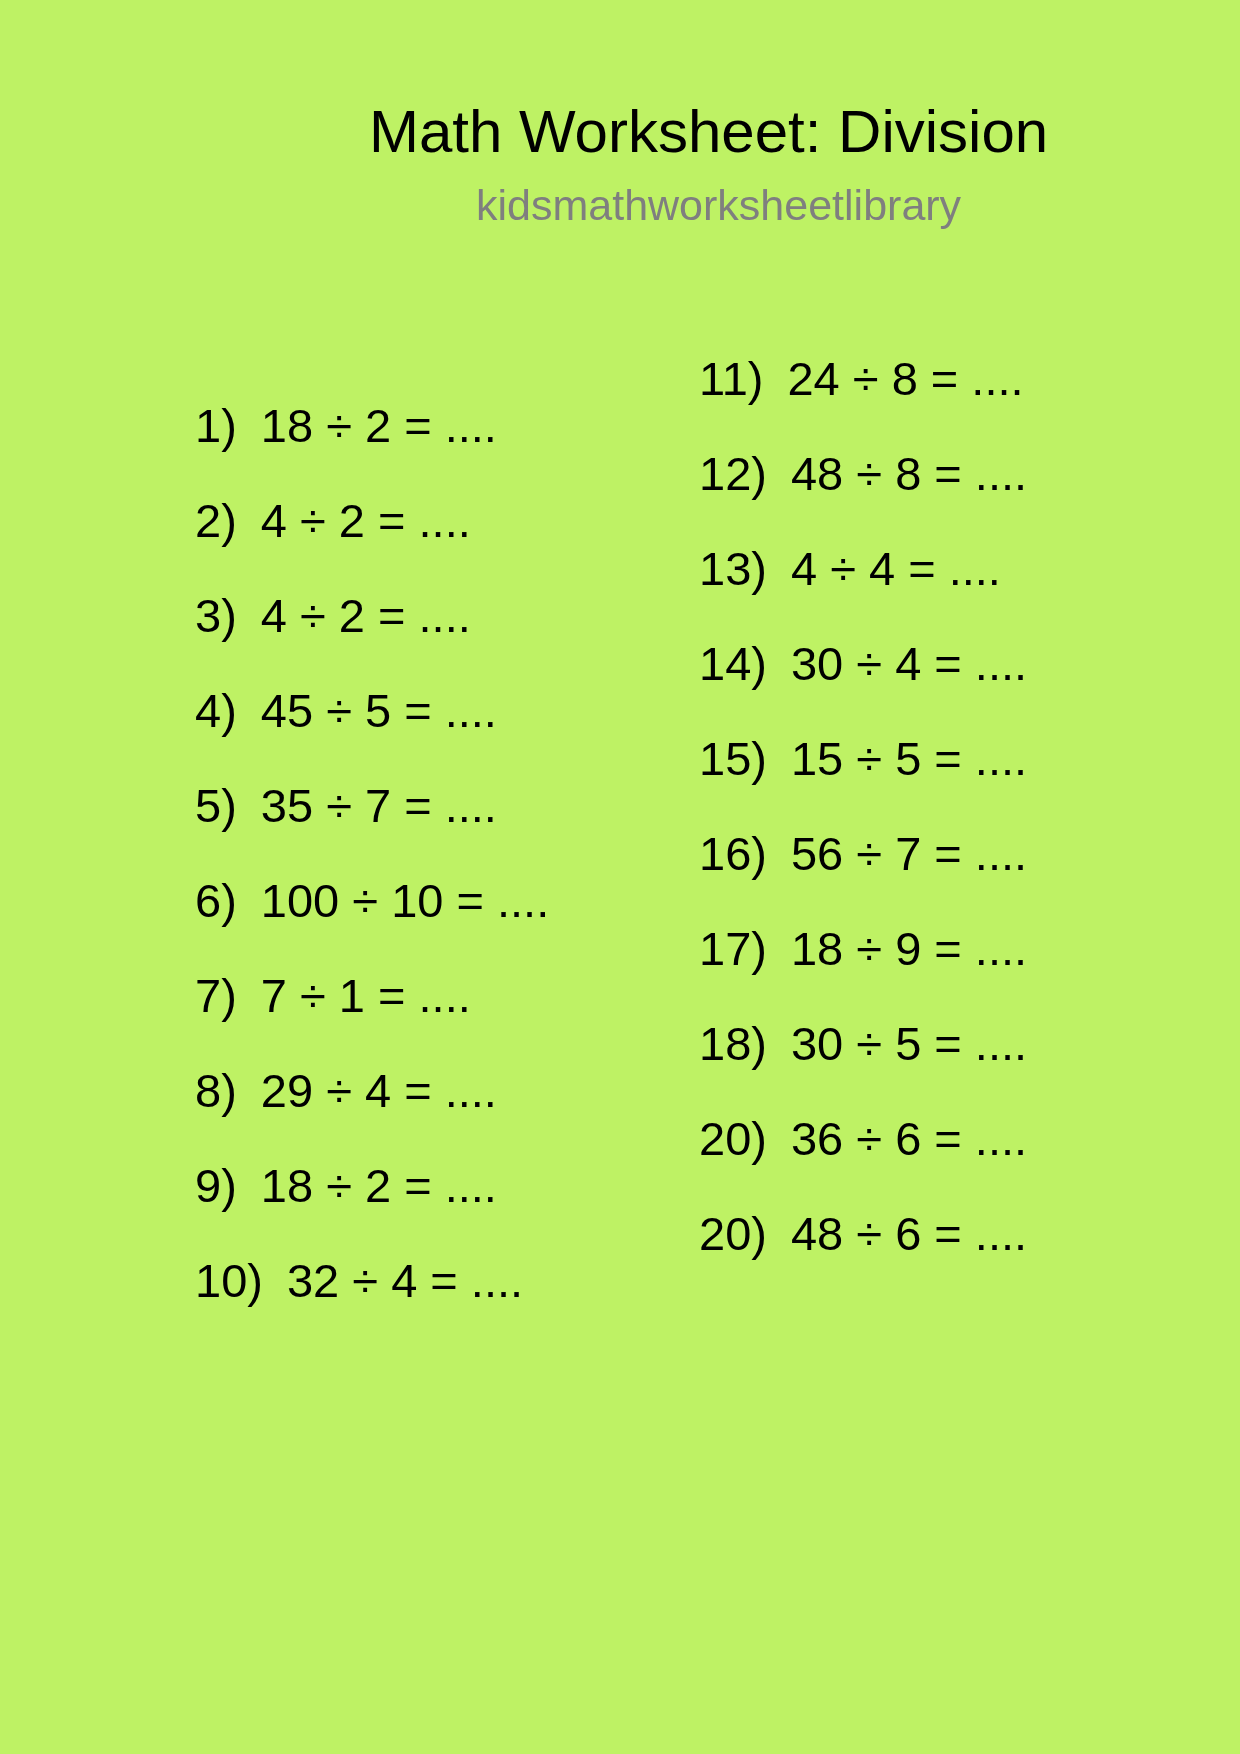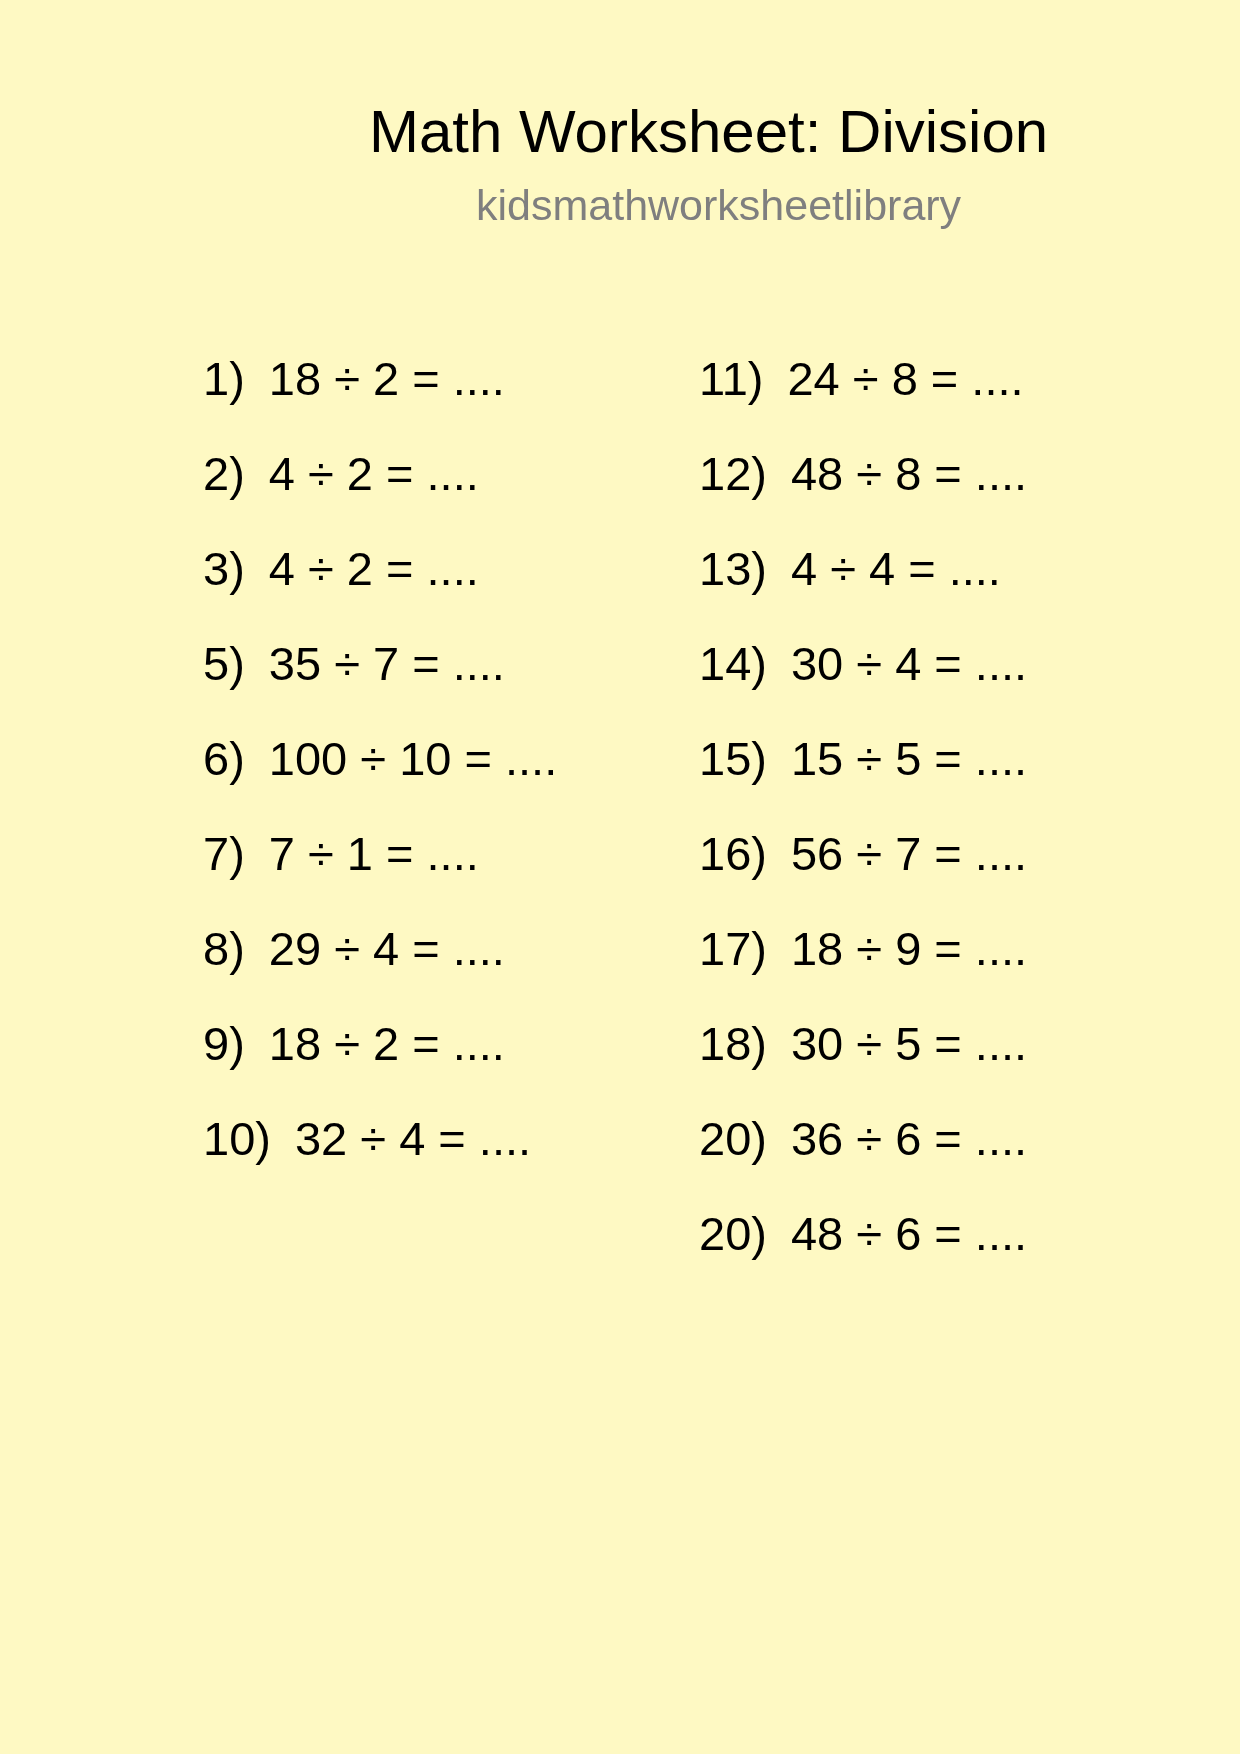--- a/index.html
+++ b/index.html
@@ -13,21 +13,21 @@
       position: relative;
       overflow: hidden;
       font-family: "Liberation Sans", sans-serif;
       color: #000000;
     }
     .page {
       position: absolute;
       left: 0; top: 0;
       width: 1240px;
       height: 1754px;
-      background: #fef9c3;
+      background: #bef264;
     }
     .title {
       position: absolute;
       left: 369px;
       top: 97px;
       font-size: 60px;
       line-height: 70px;
       white-space: nowrap;
       color: #000000;
     }
@@ -38,21 +38,21 @@
       font-size: 43px;
       line-height: 50px;
       white-space: nowrap;
       color: #7f7f7f;
       margin-left: 8px;
     }
     .column {
       position: absolute;
       top: 352px;
     }
-    .column.left { left: 203px; }
+    .column.left { left: 195px; margin-top: 47px; }
     .column.right { left: 699px; }
     .problem {
       height: 95px;
       font-size: 47px;
       line-height: 54px;
       white-space: nowrap;
       color: #000000;
     }
     .problem .num { display: inline-block; }
     .problem .gap { display: inline-block; width: 24px; }
@@ -62,20 +62,21 @@
 <body>
 
 <div class="page">
   <div class="title">Math Worksheet: Division</div>
   <div class="subtitle">kidsmathworksheetlibrary</div>
 
   <div class="column left">
     <div class="problem"><span class="num">1)</span><span class="gap"></span><span class="expr">18 ÷ 2 = ....</span></div>
     <div class="problem"><span class="num">2)</span><span class="gap"></span><span class="expr">4 ÷ 2 = ....</span></div>
     <div class="problem"><span class="num">3)</span><span class="gap"></span><span class="expr">4 ÷ 2 = ....</span></div>
+    <div class="problem"><span class="num">4)</span><span class="gap"></span><span class="expr">45 ÷ 5 = ....</span></div>
     <div class="problem"><span class="num">5)</span><span class="gap"></span><span class="expr">35 ÷ 7 = ....</span></div>
     <div class="problem"><span class="num">6)</span><span class="gap"></span><span class="expr">100 ÷ 10 = ....</span></div>
     <div class="problem"><span class="num">7)</span><span class="gap"></span><span class="expr">7 ÷ 1 = ....</span></div>
     <div class="problem"><span class="num">8)</span><span class="gap"></span><span class="expr">29 ÷ 4 = ....</span></div>
     <div class="problem"><span class="num">9)</span><span class="gap"></span><span class="expr">18 ÷ 2 = ....</span></div>
     <div class="problem"><span class="num">10)</span><span class="gap"></span><span class="expr">32 ÷ 4 = ....</span></div>
   </div>
 
   <div class="column right">
     <div class="problem"><span class="num">11)</span><span class="gap"></span><span class="expr">24 ÷ 8 = ....</span></div>

